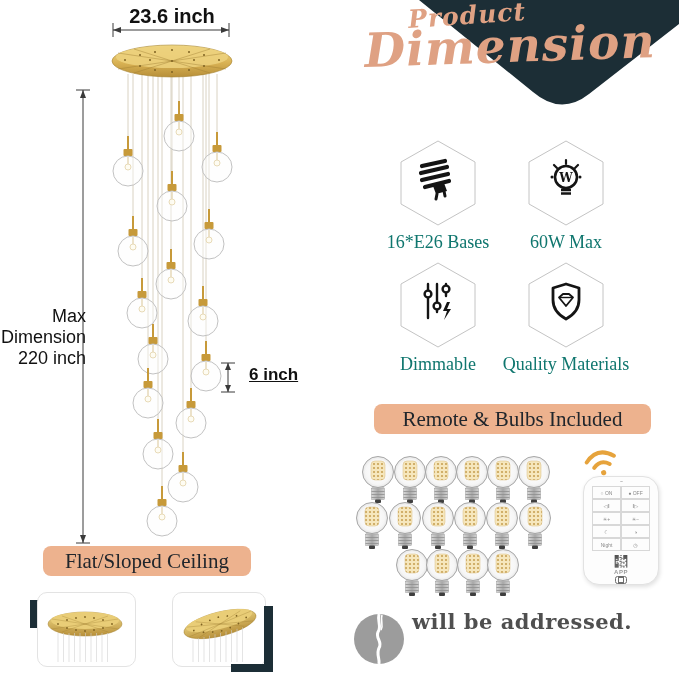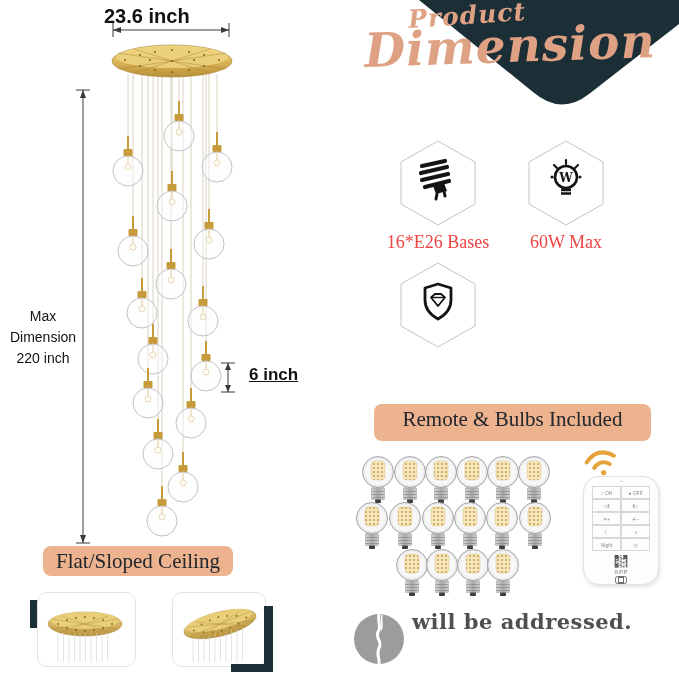--- a/index.html
+++ b/index.html
@@ -10,36 +10,36 @@
 
   
   .hdr-word{position:absolute;color:var(--peach-text,#dfa183);
             font-family:"DejaVu Serif",serif;font-style:italic;font-weight:bold;
             text-align:center;pointer-events:none;}
   .hdr-product{left:382px;top:1px;width:170px;font-size:25px;transform:rotate(-4deg);letter-spacing:1px;}
   .hdr-dimension{left:345px;top:18px;width:330px;font-size:47px;transform:rotate(-2deg);letter-spacing:1px;}
 
   
   .dim-label{position:absolute;color:#111;}
-  .w-label{left:104px;top:5px;width:136px;text-align:left;font-size:20px;font-weight:600;}
-  .max-label{left:0px;top:306px;width:86px;text-align:center;font-size:14px;line-height:21px;}
+  .w-label{left:104px;top:5px;width:136px;text-align:center;font-size:20px;font-weight:600;}
+  .max-label{left:0px;top:306px;width:86px;text-align:right;font-size:18px;line-height:21px;}
   .gap-label{left:249px;top:365px;font-size:17px;font-weight:600;text-decoration:underline;}
 
   
   .features{position:absolute;left:376px;top:140px;width:256px;display:grid;
             grid-template-columns:124px 132px;grid-auto-rows:122px;}
   .feature{display:flex;flex-direction:column;align-items:center;}
   .feature .flabel{margin-top:6px;font-family:"Liberation Serif",serif;font-size:18px;
-                   color:#ef4444;white-space:nowrap;}
+                   color:#0f766e;white-space:nowrap;}
 
   
   .banner{position:absolute;background:var(--peach,#edb28e);border-radius:8px;
           font-family:"Liberation Serif",serif;color:#20262c;text-align:center;}
-  .banner-remote{left:374px;top:404px;width:277px;height:37px;line-height:30px;font-size:21px;}
-  .banner-ceiling{left:43px;top:546px;width:190px;height:30px;line-height:30px;font-size:21px;}
+  .banner-remote{left:374px;top:404px;width:277px;height:30px;line-height:30px;font-size:21px;}
+  .banner-ceiling{left:43px;top:546px;width:208px;height:30px;line-height:30px;font-size:21px;}
 
   
   .remote{position:absolute;left:583px;top:476px;width:74px;height:107px;background:#fdfdfd;
           border:1px solid #e2e2e2;border-radius:16px;box-shadow:1px 2px 4px rgba(0,0,0,.12);
           display:flex;flex-direction:column;align-items:center;}
   .remote .rdot{width:3px;height:3px;border-radius:50%;background:#c4c4c4;margin-top:4px;}
   .rbtns{margin-top:4px;width:58px;display:grid;grid-template-columns:29px 29px;}
   .rbtn{height:11px;border:0.5px solid #d8d8d8;font-size:5px;color:#8a8a8a;
         display:flex;align-items:center;justify-content:center;overflow:hidden;}
   .rapp{font-size:6px;color:#9a9a9a;letter-spacing:.5px;margin-top:1px;font-weight:bold;}
@@ -249,26 +249,42 @@
           <circle cx="2" cy="19" r="1.5" fill="#141414" stroke="none"></circle>
           <circle cx="30" cy="19" r="1.5" fill="#141414" stroke="none"></circle>
           <text x="16" y="23.5" font-family="DejaVu Serif,serif" font-size="12" font-weight="bold" fill="#141414" stroke="none" text-anchor="middle">W</text>
         </g>
       </svg>
       <div class="flabel">60W Max</div>
     </div>
     <div class="feature">
       <svg width="76" height="86" viewBox="0 0 76 86">
         <polygon points="38,1 75,22 75,64 38,85 1,64 1,22" fill="#fff" stroke="#c4c4c4" stroke-width="1"></polygon>
+        <g transform="translate(20,20)" stroke="#141414" stroke-width="2.4" stroke-linecap="round" fill="none">
+          <path d="M8,2 V36"></path>
+            <path d="M17,2 V30"></path>
+            <path d="M26,2 V14"></path>
+          <circle cx="8" cy="12" r="3.4" fill="#fff"></circle>
+          <circle cx="17" cy="24" r="3.4" fill="#fff"></circle>
+          <circle cx="26" cy="7" r="3.4" fill="#fff"></circle>
+          <path d="M27,20 L23,29 H27 L24,38 L31,27 H27 L30,20 Z" fill="#141414" stroke="none"></path>
+        </g>
+      </svg>
+      <div class="flabel">Dimmable</div>
+    </div>
+    <div class="feature">
+      <svg width="76" height="86" viewBox="0 0 76 86">
+        <polygon points="38,1 75,22 75,64 38,85 1,64 1,22" fill="#fff" stroke="#c4c4c4" stroke-width="1"></polygon>
         <g transform="translate(22,20)" stroke="#141414" fill="none" stroke-linejoin="round">
           <path d="M16,2 L29,6 V18 Q29,30 16,37 Q3,30 3,18 V6 Z" stroke-width="2.8"></path>
           <path d="M13,12 H19 L23,15.5 L16,24 L9,15.5 Z" stroke-width="1.8"></path>
           <path d="M9,15.5 H23" stroke-width="1.4"></path>
         </g>
       </svg>
+      <div class="flabel">Quality Materials</div>
     </div>
   </div>
 
   <div class="banner banner-remote">Remote &amp; Bulbs Included</div>
 
   <svg id="bulbs" class="abs" style="left:348px;top:438px" width="230" height="172" viewBox="0 0 230 172">
       <defs>
         <radialGradient id="glassG">
           <stop offset="0" stop-color="#ffffff"></stop>
           <stop offset="0.8" stop-color="#f6f6f6"></stop>

